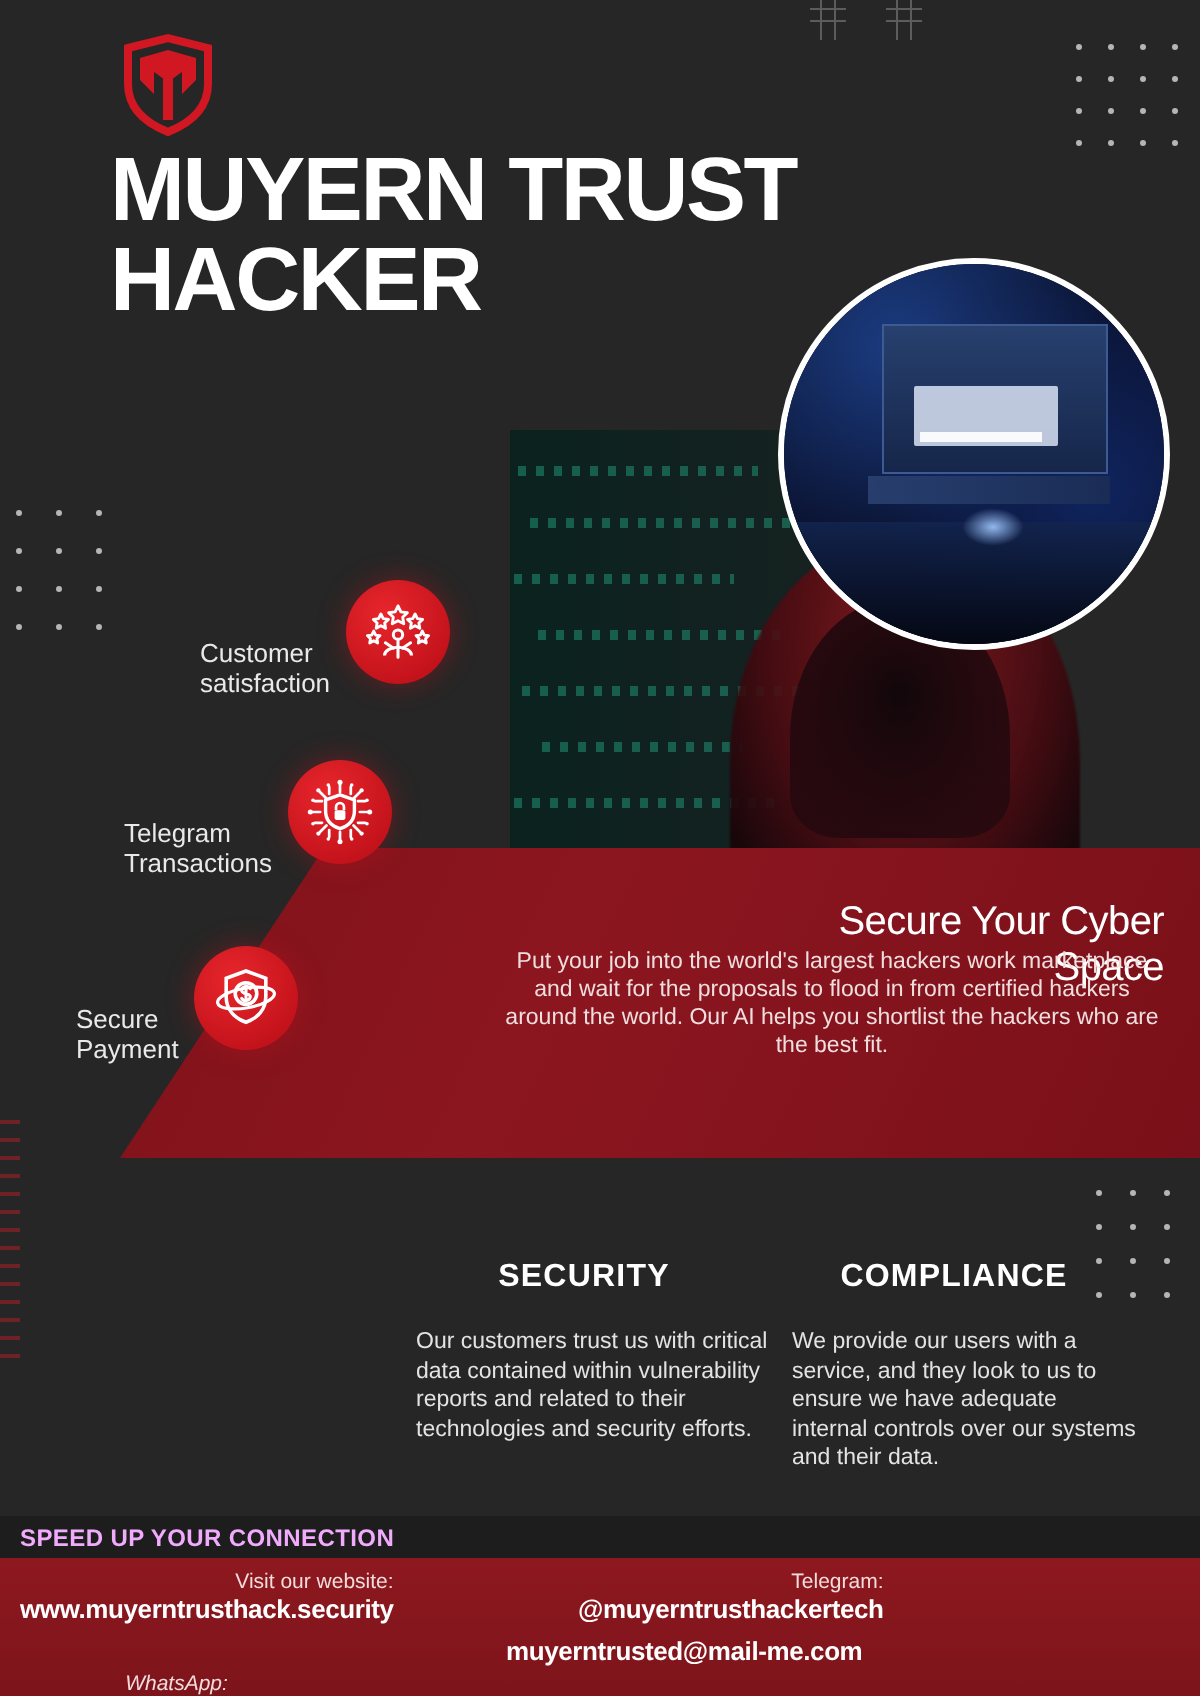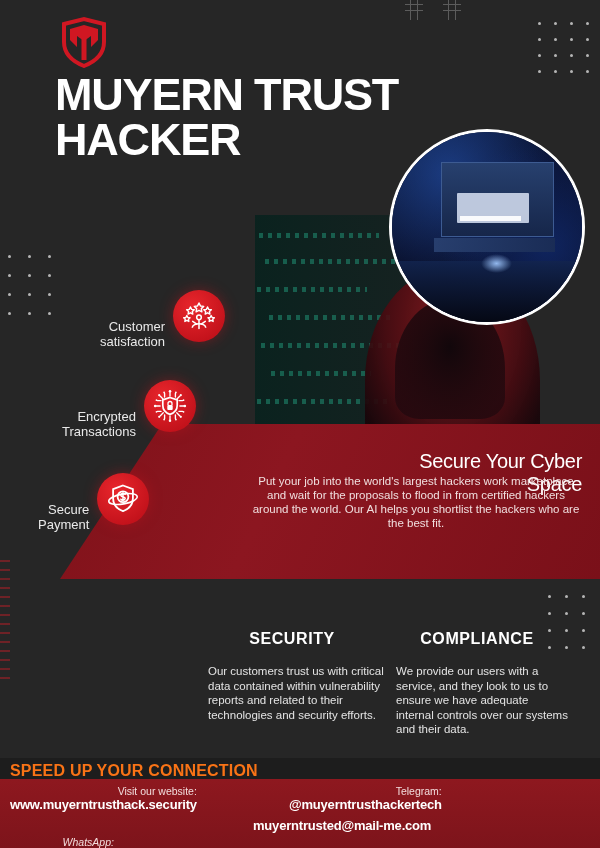--- a/index.html
+++ b/index.html
@@ -75,21 +75,21 @@
   }
   #hacker-backdrop .hoodInner{
      position:absolute;left:140px;top:84px;width:110px;height:120px;
      background:radial-gradient(ellipse at 50% 40%,rgba(12,6,10,.95),rgba(30,8,14,.6));
      border-radius:50% 50% 22% 22%/58% 58% 18% 18%;
   }
 
   
   .feature{position:absolute;display:flex;align-items:center;}
   .feature .flabel{
-    color:#e9e9e9;font-size:13px;line-height:15px;text-align:right;
+    color:#e9e9e9;font-size:13px;line-height:15px;text-align:left;
     margin-right:8px;white-space:pre-line;margin-top:37px;
   }
   .feature .fcircle{
     width:52px;height:52px;border-radius:50%;
     background:radial-gradient(circle at 38% 32%,#e8262c,#c3121b 75%);
     display:flex;align-items:center;justify-content:center;flex:none;
     box-shadow:0 0 14px rgba(190,20,28,.45);
   }
   #feature-0{left:100px;top:282px;}
   #feature-1{left:62px;top:372px;}
@@ -122,21 +122,21 @@
   #col-1 h3{padding-right:10px;}
   #col-2 h3{padding-right:10px;}
   #col-0 p{padding-left:16px;}
 
   
   #speed-bar{
     position:absolute;left:0;top:758px;width:600px;height:21px;
     background:#1d1d1d;
   }
   #speed-bar span{
-    position:absolute;left:10px;top:4px;color:#f97316;font-size:16px;font-weight:bold;letter-spacing:.2px;
+    position:absolute;left:10px;top:4px;color:#f0abfc;font-size:12px;font-weight:bold;letter-spacing:.2px;
   }
   #footer{
     position:absolute;left:0;top:779px;width:600px;height:69px;
     background:linear-gradient(180deg,#8e181f,#7d141b);
   }
   .fitem{position:absolute;color:#ffffff;text-align:right;}
   .fitem .cap{font-size:10.5px;color:#f2dcdc;display:block;line-height:12px;}
   .fitem .val{font-size:13px;font-weight:bold;display:block;line-height:15px;letter-spacing:-.2px;}
   #foot-web{left:10px;top:6px;}
   #foot-tg{left:253px;top:6px;margin-left:36px;}
@@ -273,21 +273,21 @@
           <path d="M33.5 19.5 l1.1 2.2 2.4.3 -1.7 1.7 .4 2.4 -2.2-1.2 -2.2 1.2 .4-2.4 -1.7-1.7 2.4-.3 z"></path>
         </g>
         <circle cx="20" cy="21.5" r="2.6" fill="none" stroke="#fff" stroke-width="1.7"></circle>
         <path d="M13 26 l4.5 3 M27 26 l-4.5 3 M20 25 l0 9" fill="none" stroke="#fff" stroke-width="1.7" stroke-linecap="round"></path>
         <path d="M12.5 33 a7.5 4.5 0 0 1 15 0" fill="none" stroke="#fff" stroke-width="1.7"></path>
       </svg>
     </div>
   </div>
 
   <div class="feature" id="feature-1">
-    <div class="flabel">Encrypted
+    <div class="flabel">Telegram
 Transactions</div>
     <div class="fcircle">
       <svg viewBox="0 0 40 40" width="36" height="36">
         <g stroke="#fff" stroke-width="1.5" stroke-linecap="round">
           <path d="M20 4 v5 M20 31 v5 M4 20 h5 M31 20 h5 M9 9 l3.5 3.5 M31 9 l-3.5 3.5 M9 31 l3.5-3.5 M31 31 l-3.5-3.5"></path>
           <path d="M6 14 h4 M6 26 h4 M30 14 h4 M30 26 h4 M14 6 v4 M26 6 v4 M14 30 v4 M26 30 v4"></path>
         </g>
         <g fill="#fff">
           <circle cx="20" cy="3.5" r="1.4"></circle>
             <circle cx="20" cy="36.5" r="1.4"></circle>

